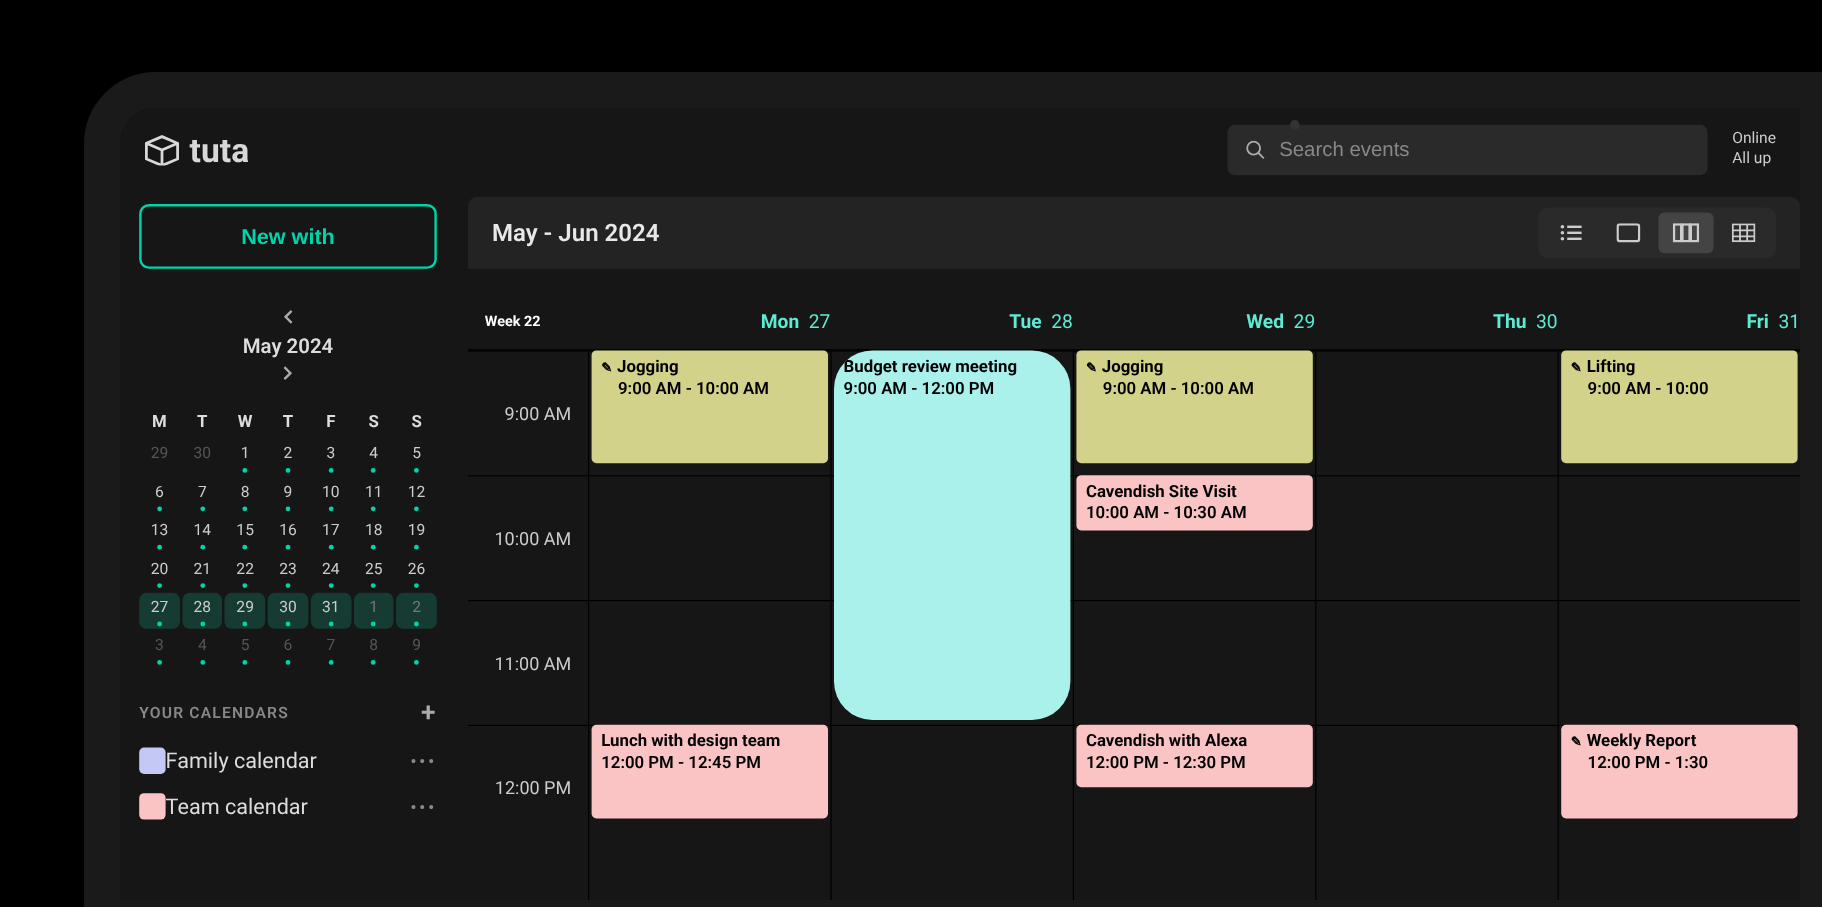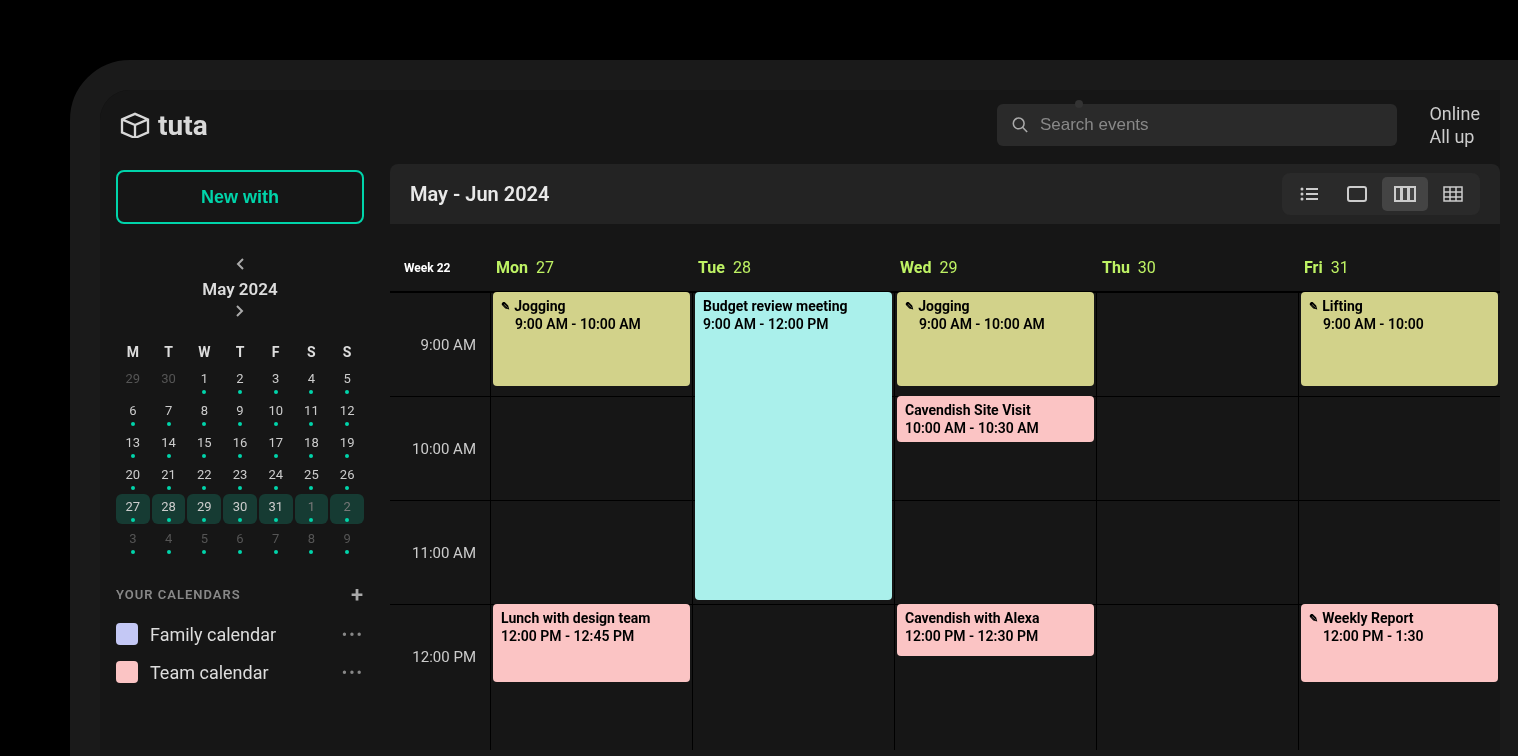--- a/index.html
+++ b/index.html
@@ -75,22 +75,22 @@
   .search input {
     background: transparent;
     border: none;
     outline: none;
     color: #ccc;
     font-size: 17px;
     width: 100%;
   }
   .search input::placeholder { color: #888; }
   .status-text {
-    margin-left: 32px;
-    font-size: 18px;
+    margin-left: 20px;
+    font-size: 13px;
     color: #ccc;
     line-height: 1.3;
   }
   .content {
     display: flex;
     flex: 1;
     overflow: hidden;
   }
   .sidebar {
     width: 280px;
@@ -168,21 +168,20 @@
     align-items: center;
     justify-content: space-between;
     color: #888;
     font-size: 13px;
     letter-spacing: 1px;
     font-weight: 600;
   }
   .cal-item {
     display: flex;
     align-items: center;
-    gap: 12px;
     margin-top: 16px;
   }
   .cal-swatch {
     width: 22px;
     height: 22px;
     border-radius: 4px;
   }
   .cal-label {
     font-size: 18px;
     color: #ddd;
@@ -241,22 +240,23 @@
   .week-label {
     width: 100px;
     padding-left: 14px;
     font-size: 12px;
     font-weight: 700;
     color: #ffffff;
   }
   .day-header {
     flex: 1;
     font-size: 16px;
-    color: #bef264;
+    color: #5eead4;
     padding-left: 6px;
+    text-align: right;
   }
   .day-header .wd { font-weight: 700; }
   .day-header .dn { font-weight: 400; margin-left: 8px; }
   .grid {
     display: flex;
     flex: 1;
     position: relative;
   }
   .time-col {
     width: 100px;
@@ -289,21 +289,21 @@
     border-radius: 4px;
     padding: 6px 8px;
     font-size: 14px;
     color: #000;
     overflow: hidden;
   }
   .event .title { font-weight: 700; display: flex; align-items: center; gap: 4px; }
   .event .time { font-weight: 600; margin-top: 2px; padding-left: 14px; }
   .event .time.noindent { padding-left: 0; }
   .cat-yellow { background: #d2d28a; }
-  .cat-cyan { background: #aaf0eb; }
+  .cat-cyan { background: #aaf0eb; border-radius: 32px; }
   .cat-pink { background: #fbc4c4; }
   .pencil { font-size: 11px; }
   .plus-icon { font-size: 22px; color: #aaa; cursor: pointer; }
 </style>
 </head>
 <body>
 
 <div class="camera"></div>
 <div class="device-frame">
 <div class="app">

